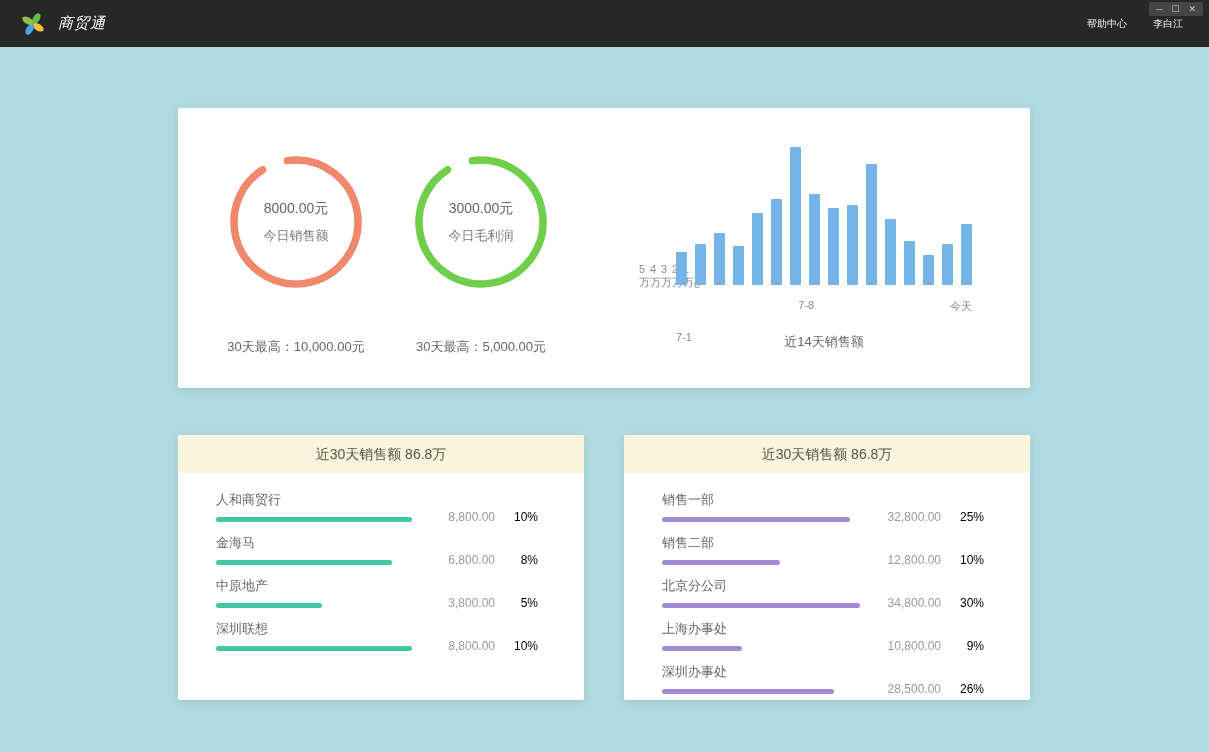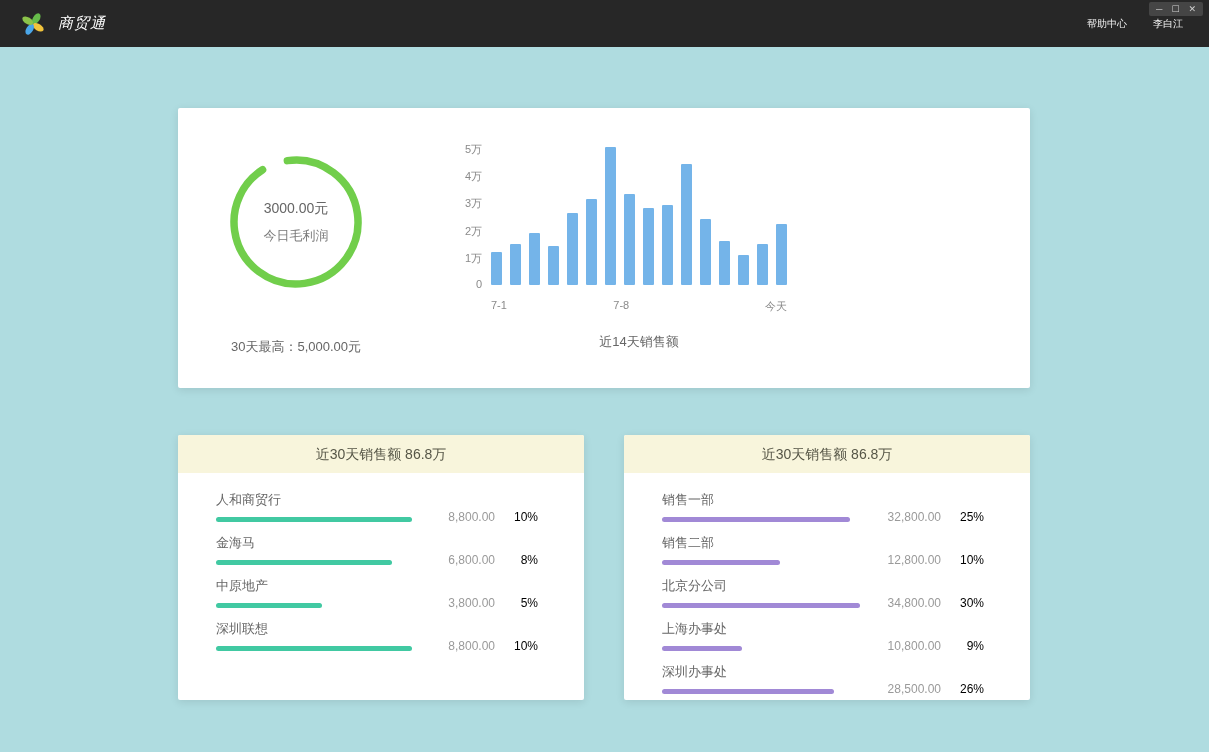--- a/index.html
+++ b/index.html
@@ -64,33 +64,33 @@
   .donut-value { font-size:14px; color:#666; }
   .donut-label { font-size:13px; color:#7a7a7a; }
   .donut-note {
     margin-top:42px; text-align:center; white-space:nowrap;
     font-size:13px; color:#666;
   }
   .chart-block { margin-left:88px; margin-top:34px; flex:none; }
   .chart-area { display:flex; }
   .y-labels {
     height:148px; width:28px; margin-right:9px;
-    display:flex; flex-direction:column; justify-content:space-between;
+    display:flex; justify-content:space-between;
     align-items:flex-end; font-size:11px; color:#8a8a8a;
   }
   .bars {
     height:138px; margin-top:5px;
     display:flex; align-items:flex-end; gap:8px;
   }
   .bar { width:11px; border-radius:1px; flex:none; }
   .x-labels {
     position:relative; height:14px; margin-top:9px; margin-left:37px;
     width:296px; font-size:11px; color:#8a8a8a;
   }
-  .xl-0 { position:absolute; left:0; }
+  .xl-0 { position:absolute; left:0;margin-top:32px; }
   .xl-1 { position:absolute; left:44%; transform:translateX(-50%); }
   .xl-2 { position:absolute; right:0; }
   .chart-caption {
     margin-top:20px; margin-left:37px; width:296px;
     text-align:center; font-size:13px; color:#666;
   }
   
   .bottom-row { display:flex; gap:40px; margin-top:47px;border-radius:24px; }
   .list-panel { width:406px; height:265px; overflow:hidden; }
   .list-panel-header {
@@ -130,20 +130,30 @@
     <span>─</span>
     <span>☐</span>
     <span>✕</span>
   </div>
 </div>
 
 <div class="dashboard">
 
   <div class="panel top-panel">
 
+    <div class="donut-block">
+      <svg class="donut-ring" width="140" height="140" viewBox="0 0 140 140">
+        <circle class="ring" cx="70" cy="70" r="62" fill="none" stroke="#f0886e" stroke-width="7.5" stroke-linecap="round" transform="rotate(262 70 70)" stroke-dasharray="362.3 27.3"></circle>
+      </svg>
+      <div class="donut-center">
+        <div class="donut-value">8000.00元</div>
+        <div class="donut-label">今日销售额</div>
+      </div>
+      <div class="donut-note">30天最高：10,000.00元</div>
+    </div>
 
     <div class="donut-block">
       <svg class="donut-ring" width="140" height="140" viewBox="0 0 140 140">
         <circle class="ring" cx="70" cy="70" r="62" fill="none" stroke="#71ce4b" stroke-width="7.5" stroke-linecap="round" transform="rotate(262 70 70)" stroke-dasharray="362.3 27.3"></circle>
       </svg>
       <div class="donut-center">
         <div class="donut-value">3000.00元</div>
         <div class="donut-label">今日毛利润</div>
       </div>
       <div class="donut-note">30天最高：5,000.00元</div>

